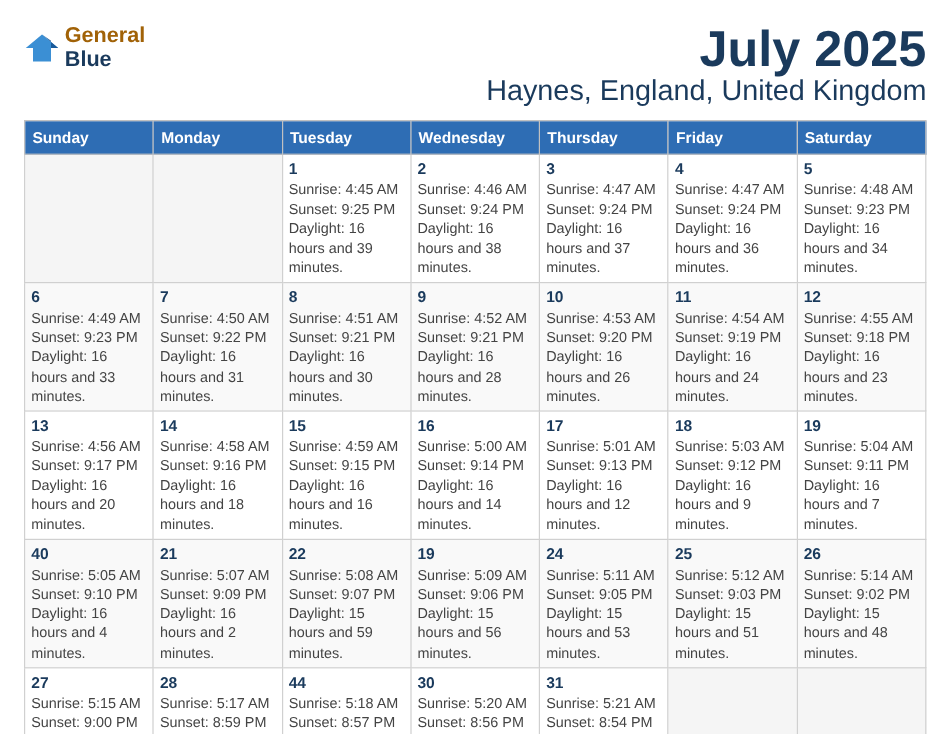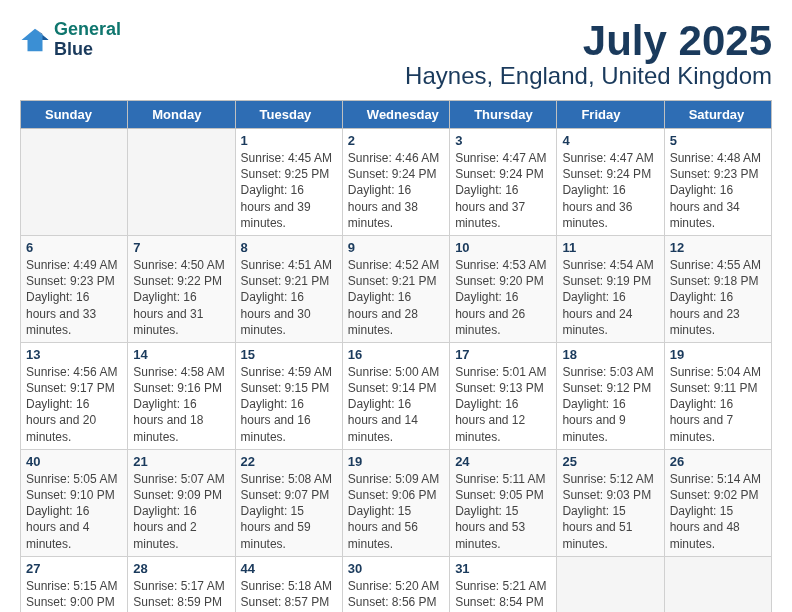--- a/index.html
+++ b/index.html
@@ -21,21 +21,21 @@
       align-items: center;
       gap: 4px;
     }
     .logo-text {
       font-size: 18px;
       font-weight: bold;
       color: #1a3a5c;
       line-height: 1.1;
     }
     .logo-text span {
-      color: #0f766e;
+      color: #a16207;
     }
     .logo-icon {
       width: 30px;
       height: 30px;
     }
     .title-area {
       text-align: right;
     }
     .month-title {
       font-size: 42px;
@@ -50,21 +50,21 @@
     }
     table {
       width: 100%;
       border-collapse: collapse;
       table-layout: fixed;
     }
     th {
       background-color: #2e6db4;
       color: #fff;
       text-align: left;
-      padding: 6px 24px;
+      padding: 6px 6px;
       font-size: 13px;
       font-weight: bold;
       border: 1px solid #c0c0c0;
     }
     td {
       vertical-align: top;
       border: 1px solid #d0d0d0;
       padding: 4px 5px;
       font-size: 10.5px;
       color: #333;

